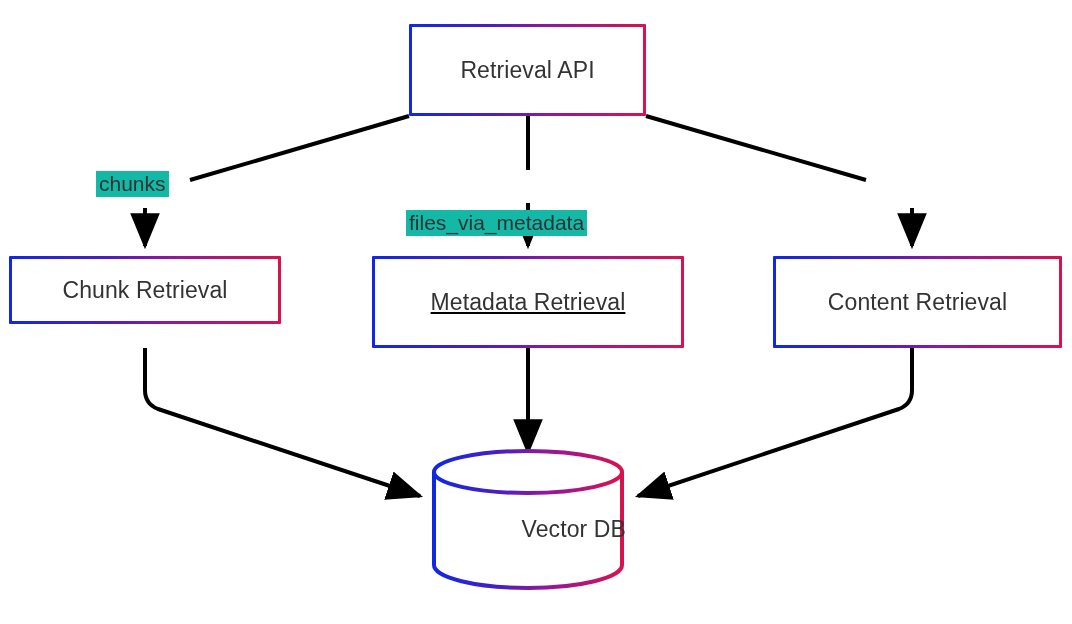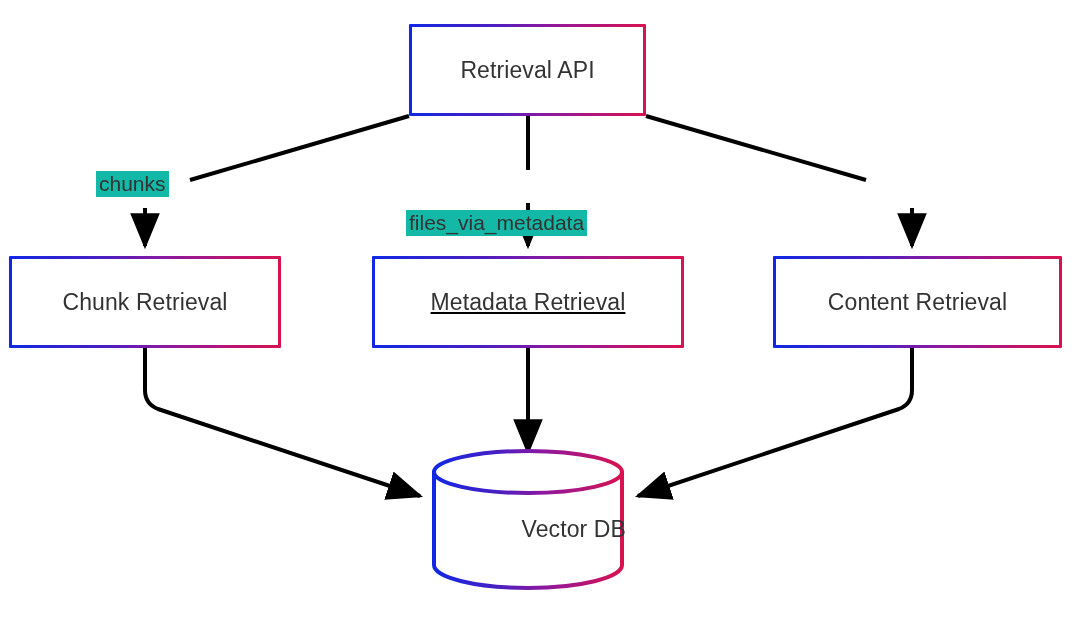--- a/index.html
+++ b/index.html
@@ -52,21 +52,21 @@
   #node-retrieval-api {
     left: 409px;
     top: 24px;
     width: 237px;
     height: 92px;
   }
   #node-chunk-retrieval {
     left: 9px;
     top: 256px;
     width: 272px;
-    height: 92px;
+    height: 68px;
   }
   #node-metadata-retrieval {
     left: 372px;
     top: 256px;
     width: 312px;
     height: 92px;
     text-decoration: underline;
   }
   #node-content-retrieval {
     left: 773px;

